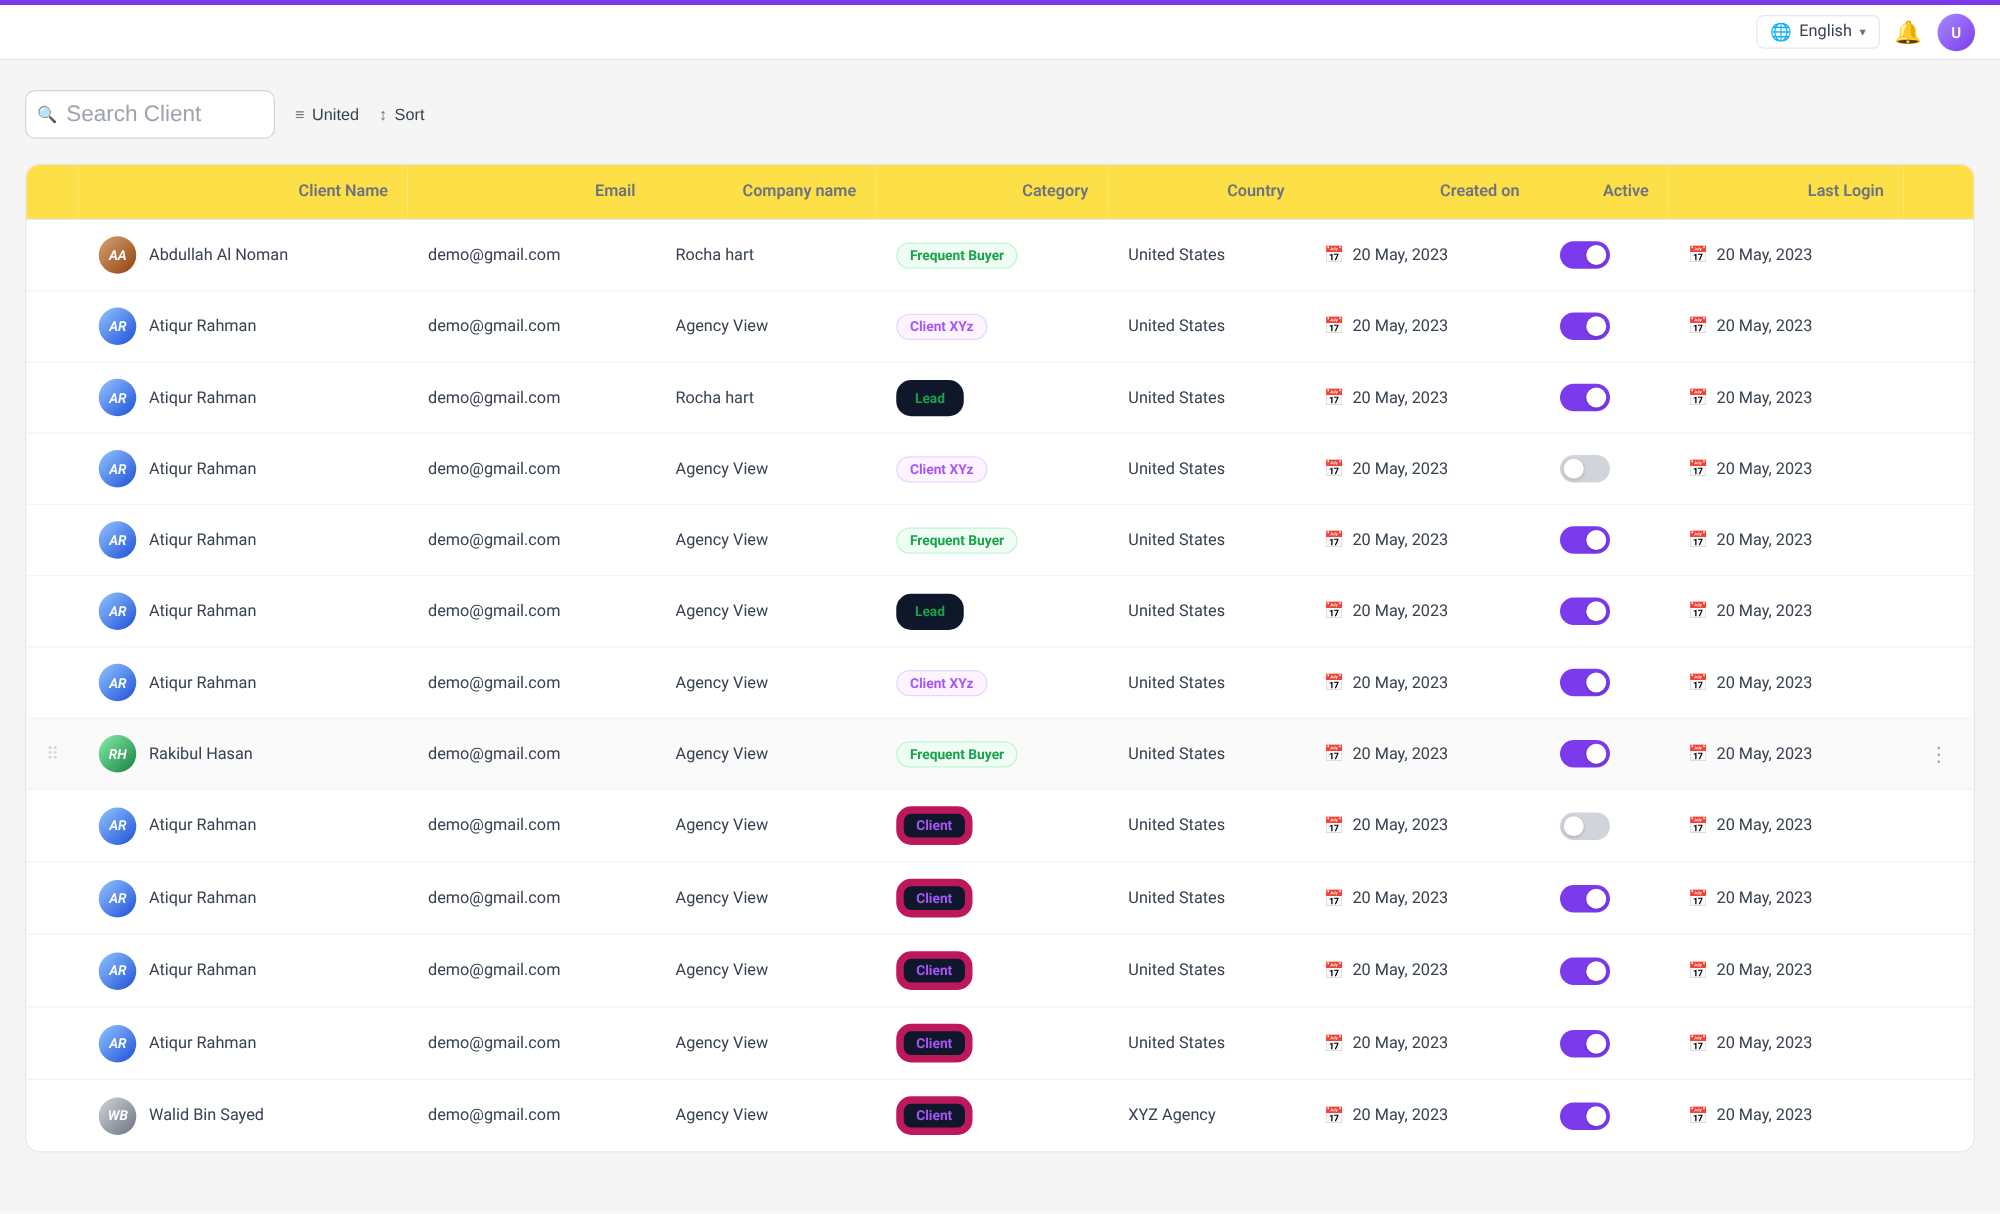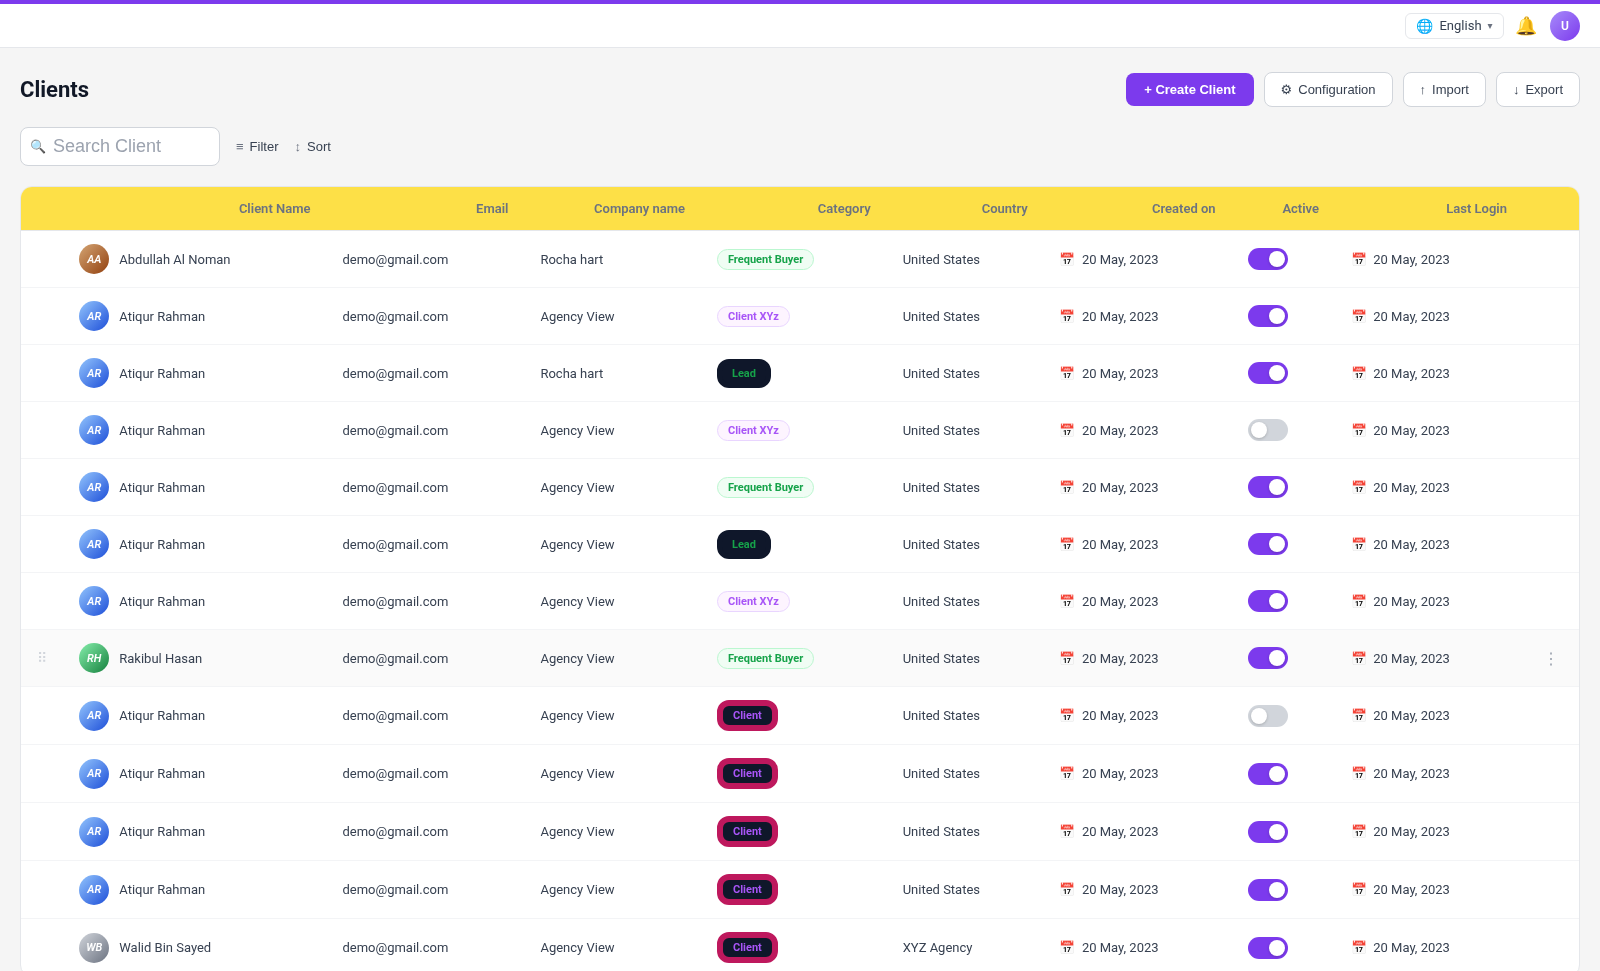--- a/index.html
+++ b/index.html
@@ -313,47 +313,29 @@
     <span class="globe-icon">🌐</span>
     <span>English</span>
     <span class="chevron-icon">▾</span>
   </div>
   <div class="bell-icon">🔔</div>
   <div class="avatar-circle">U</div>
 </div>
 
 <div class="main-content">
 
-  <div class="page-header">
-    <h1 class="page-title">Clients</h1>
-    <div class="header-actions">
-      <button class="btn-primary">+ Create Client</button>
-      <button class="btn-secondary">
-        <span>⚙</span>
-        <span>Configuration</span>
-      </button>
-      <button class="btn-secondary">
-        <span>↑</span>
-        <span>Import</span>
-      </button>
-      <button class="btn-secondary">
-        <span>↓</span>
-        <span>Export</span>
-      </button>
-    </div>
-  </div>
 
   <div class="filter-bar">
     <div class="search-input-wrapper">
       <span class="search-icon-inner">🔍</span>
       <input type="text" class="search-input" placeholder="Search Client" style="">
     </div>
     <button class="filter-btn">
       <span class="filter-icon">≡</span>
-      <span>Filter</span>
+      <span>United</span>
     </button>
     <button class="sort-btn">
       <span class="sort-icon">↕</span>
       <span>Sort</span>
     </button>
   </div>
 
   <div class="table-container">
     <table>
       <thead>

